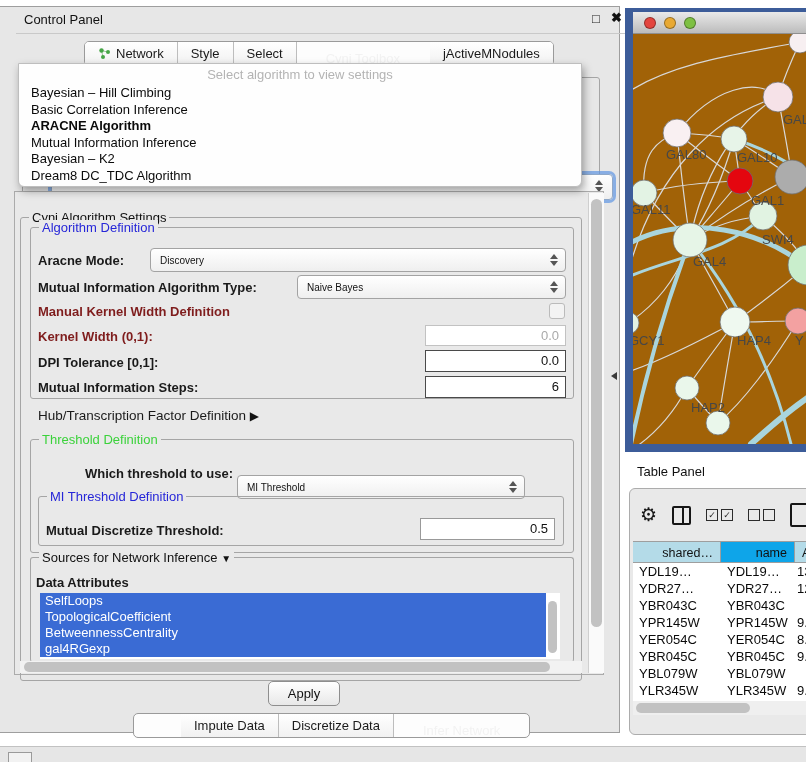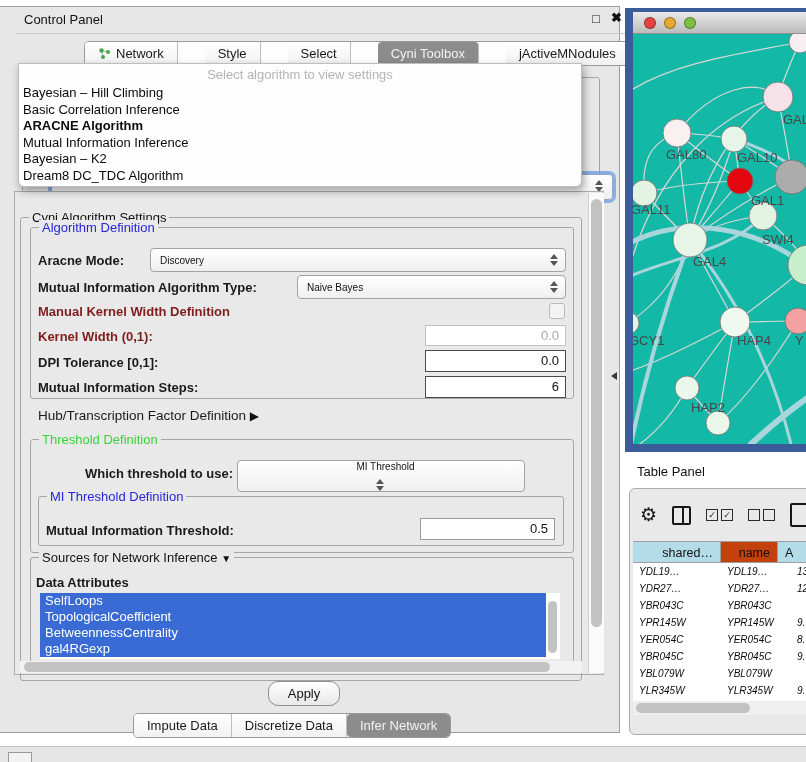--- a/index.html
+++ b/index.html
@@ -11,23 +11,23 @@
   #cp{left:0;top:6px;width:620px;height:727px;background:#E7E7E7;border:1px solid #9E9E9E;border-left:none;box-sizing:border-box;}
   #cp-titlebar{left:0;top:0;width:100%;height:26px;border-bottom:1px solid #C9C9C9;margin-left:16px;}
   #cp-title{left:8px;top:5px;font-size:13px;color:#111;}
   #cp-float{left:576px;top:4px;font-size:13px;color:#222;cursor:default;}
   #cp-close{left:595px;top:3px;font-size:13px;font-weight:bold;color:#111;}
 
   
   .tabbar{display:flex;height:23px;background:#FDFDFD;border:1px solid #9A9A9A;border-radius:5px;overflow:hidden;font-size:13px;}
   .tabbar .tab{display:flex;align-items:center;gap:5px;padding:0 13px;color:#1A1A1A;border-right:1px solid #BDBDBD;background:linear-gradient(#FFFFFF,#F1F1F1);white-space:nowrap;}
   .tabbar .tab:last-child{border-right:none;}
-  .tabbar .tab.sel{background:#8C8C8C;color:#F2F2F2;border-radius:4px;margin:0;}
-  #top-tabs{left:84px;top:34px;gap:27px;}
-  #bottom-tabs{left:133px;top:706px;}
+  .tabbar .tab.sel{background:#8C8C8C;color:#F2F2F2;border-radius:4px;margin:16px;}
+  #top-tabs{left:84px;top:34px;}
+  #bottom-tabs{left:133px;top:706px;padding-left:47px;}
 
   
   #viewport{left:14px;top:184px;width:590px;height:484px;background:#E9E9E9;border:1px solid #ABABAB;box-sizing:border-box;}
 
   
   .group{position:absolute;border:1px solid #A5A5A5;border-radius:3px;}
   .legend{position:absolute;top:-8px;left:8px;background:#E9E9E9;padding:0 3px;font-size:13px;white-space:nowrap;}
   .legend.black{color:#111;}
   .legend.blue{color:#2626D8;}
   .legend.green{color:#3BD23B;}
@@ -52,59 +52,59 @@
   
   #attr-list{left:40px;top:586px;width:520px;height:66px;background:#fff;overflow:hidden;}
   #attr-list .li{height:16px;line-height:16px;font-size:13px;padding-left:5px;color:#111;width:506px;box-sizing:border-box;}
   #attr-list .li.sel{background:#3A6BD4;color:#fff;}
 
   
   .vscroll-channel{position:absolute;background:#FAFAFA;border-left:1px solid #CFCFCF;}
   .thumb{position:absolute;background:#C2C2C2;border-radius:6px;}
 
   
-  #apply-btn{left:268px;top:674px;width:70px;height:23px;background:linear-gradient(#FFFFFF,#E8E8E8);border:1px solid #8E8E8E;border-radius:10px;font-size:13px;color:#111;display:flex;align-items:center;justify-content:center;}
+  #apply-btn{left:268px;top:674px;width:70px;height:23px;background:linear-gradient(#FFFFFF,#E8E8E8);border:1px solid #8E8E8E;border-radius:5px;font-size:13px;color:#111;display:flex;align-items:center;justify-content:center;}
 
   
   #algo-popup{left:18px;top:56px;width:562px;height:122px;background:#FEFEFE;border:1px solid #BEBEBE;border-radius:0 0 6px 6px;box-shadow:2px 4px 9px rgba(0,0,0,0.35);z-index:50;}
   #algo-popup .hint{text-align:center;color:#B4B4B4;font-size:13px;height:21px;line-height:22px;}
-  #algo-popup .item{font-size:13px;color:#0A0A0A;height:16.6px;line-height:16.6px;padding-left:4px;white-space:nowrap;}
+  #algo-popup .item{font-size:13px;color:#0A0A0A;height:16.6px;line-height:16.6px;padding-left:12px;white-space:nowrap;}
   #algo-popup .item.bold{font-weight:bold;}
 
   
   #bg-group{left:22px;top:70px;width:576px;height:118px;}
   #bg-combo-focus{left:28px;top:96px;width:562px;height:26px;background:linear-gradient(#FFF,#EFEFEF);border:1px solid #8FA8C8;border-radius:4px;box-shadow:0 0 0 3px rgba(96,150,226,0.7);box-sizing:border-box;}
   #bg-combo-net{left:28px;top:161px;width:480px;height:23px;background:linear-gradient(#FFF,#F0F0F0);border:1px solid #ABABAB;border-radius:5px;font-size:13px;color:#9C9C9C;box-sizing:border-box;display:flex;align-items:center;}
   #bg-combo-net span{padding-left:10px;}
 
   .disclosure{font-size:10px;color:#111;}
 
   
   #net-frame{left:625px;top:8px;width:181px;height:444px;background:#3C5C99;}
   #net-titlebar{left:8px;top:4px;width:173px;height:22px;background:linear-gradient(#E9E9E9,#BCBCBC);border-bottom:1px solid #8F8F8F;display:flex;align-items:center;gap:8px;padding-left:11px;box-sizing:border-box;}
   .tl{width:12px;height:12px;border-radius:50%;box-sizing:border-box;border:1px solid rgba(0,0,0,0.35);}
-  #net-canvas{left:8px;top:26px;width:173px;height:410px;background:#14b8a6;overflow:hidden;}
+  #net-canvas{left:8px;top:26px;width:173px;height:410px;background:#a16207;overflow:hidden;}
 
   
   #tp-title{left:637px;top:464px;font-size:13px;color:#111;}
   #tp-box{left:629px;top:488px;width:185px;height:247px;background:#E9E9E9;border:1px solid #ACACAC;border-radius:6px 0 0 6px;box-sizing:border-box;overflow:hidden;}
   #tp-toolbar{left:10px;top:14px;height:24px;display:flex;align-items:center;gap:15px;}
   .gear{font-size:19px;color:#161616;line-height:20px;}
   .cols-icon{width:15px;height:15px;border:2px solid #161616;border-radius:2px;position:relative;}
   .cols-icon::after{content:"";position:absolute;left:50%;top:0;width:2px;height:100%;background:#161616;}
   .pair{display:flex;gap:3px;}
   .cb{width:10px;height:10px;border:1.5px solid #2B2B2B;font-size:9px;line-height:10px;color:#2B2B2B;text-align:center;}
   .file-icon{width:16px;height:20px;border:2px solid #161616;border-radius:2px;}
   #tp-table{left:3px;top:52px;width:179px;overflow:hidden;position:absolute;height:162px;}
   .trow{display:flex;width:230px;}
   .th{height:22px;line-height:22px;font-size:12.5px;color:#111;border-right:1px solid #9E9E9E;border-top:1px solid #9E9E9E;border-bottom:1px solid #9E9E9E;box-sizing:border-box;text-align:right;padding-right:7px;}
   .th.c0{width:88px;background:#B4DBE8;}
-  .th.c1{width:57px;background:#c2410c;}
+  .th.c1{width:74px;background:#0ea5e9;}
   .th.c2{width:60px;background:#B4DBE8;text-align:left;padding-left:7px;}
-  .td{height:17px;line-height:17px;font-size:10px;color:#0A0A0A;padding-left:6px;box-sizing:border-box;white-space:nowrap;overflow:hidden;font-style:italic;}
+  .td{height:17px;line-height:17px;font-size:13px;color:#0A0A0A;padding-left:6px;box-sizing:border-box;white-space:nowrap;overflow:hidden;}
   .td.c0{width:88px;}
   .td.c1{width:70px;}
   .td.c2{width:60px;}
   #tp-body{background:#fff;width:179px;height:140px;overflow:hidden;}
   #tp-hscroll{left:3px;top:212px;width:179px;height:14px;background:#EFEFEF;position:absolute;}
   #tp-hscroll .thumb{left:3px;top:2px;width:114px;height:10px;}
 
   
   #bottom-strip{left:0;top:746px;width:806px;height:16px;background:#E6E6E6;border-top:1px solid #C2C2C2;}
   #corner-icon{left:8px;top:752px;width:22px;height:12px;background:#F2F2F2;border:1px solid #9A9A9A;}
@@ -212,31 +212,31 @@
 
     <span class="lbl" style="left:38px;top:373px;">Mutual Information Steps:</span>
     <div class="field strong" style="left:425px;top:369px;width:141px;height:22px;">6</div>
 
     <span class="lbl" style="left:38px;top:401px;font-weight:normal;font-size:13.5px;"><span>Hub/Transcription Factor Definition</span> <span class="disclosure" style="font-size:12px;">▶</span></span>
 
     <div class="group abs" style="left:30px;top:432px;width:542px;height:112px;">
       <span class="legend green">Threshold Definition</span>
     </div>
     <span class="lbl" style="left:85px;top:459px;">Which threshold to use:</span>
-    <div class="combo" style="left:237px;top:453px;width:288px;height:32px;flex-direction:column;">
+    <div class="combo" style="left:237px;top:468px;width:288px;height:24px;">
       <span class="ctext">MI Threshold</span>
       <span class="spin">
           <i class="up"></i>
           <i class="dn"></i>
         </span>
     </div>
     <div class="group abs" style="left:38px;top:489px;width:524px;height:48px;">
       <span class="legend blue">MI Threshold Definition</span>
     </div>
-    <span class="lbl" style="left:46px;top:516px;">Mutual Information Threshold:</span>
+    <span class="lbl" style="left:46px;top:516px;">Mutual Discretize Threshold:</span>
     <div class="field" style="left:420px;top:511px;width:135px;height:22px;">0.5</div>
 
     <div class="group abs" style="left:30px;top:550px;width:542px;height:104px;border-bottom:none;">
       <span class="legend black"><span>Sources for Network Inference</span> <span style="font-size:10px;">▼</span></span>
     </div>
     <span class="lbl" style="left:36px;top:568px;">Data Attributes</span>
     <div id="attr-list" class="abs">
         <div class="li sel">SelfLoops</div>
         <div class="li sel">TopologicalCoefficient</div>
         <div class="li sel">BetweennessCentrality</div>

